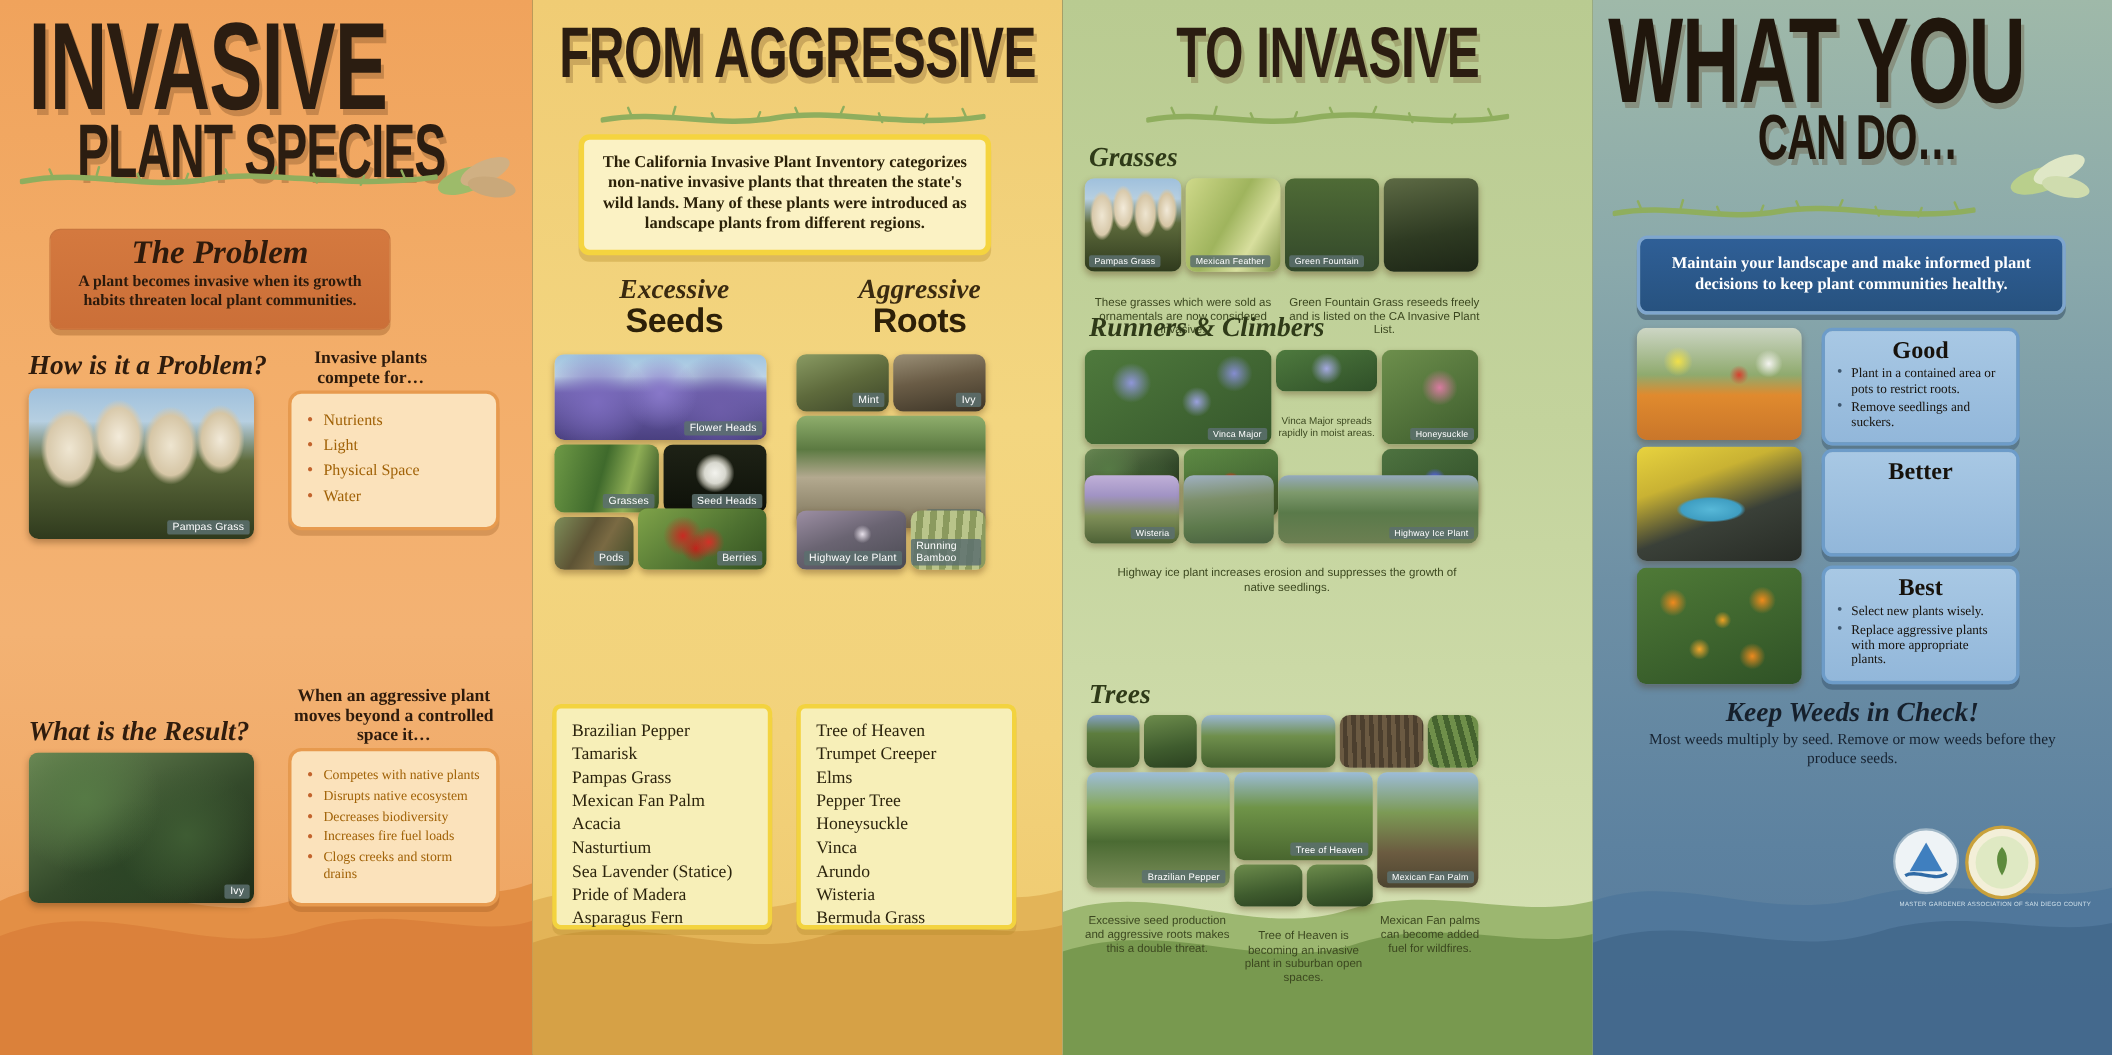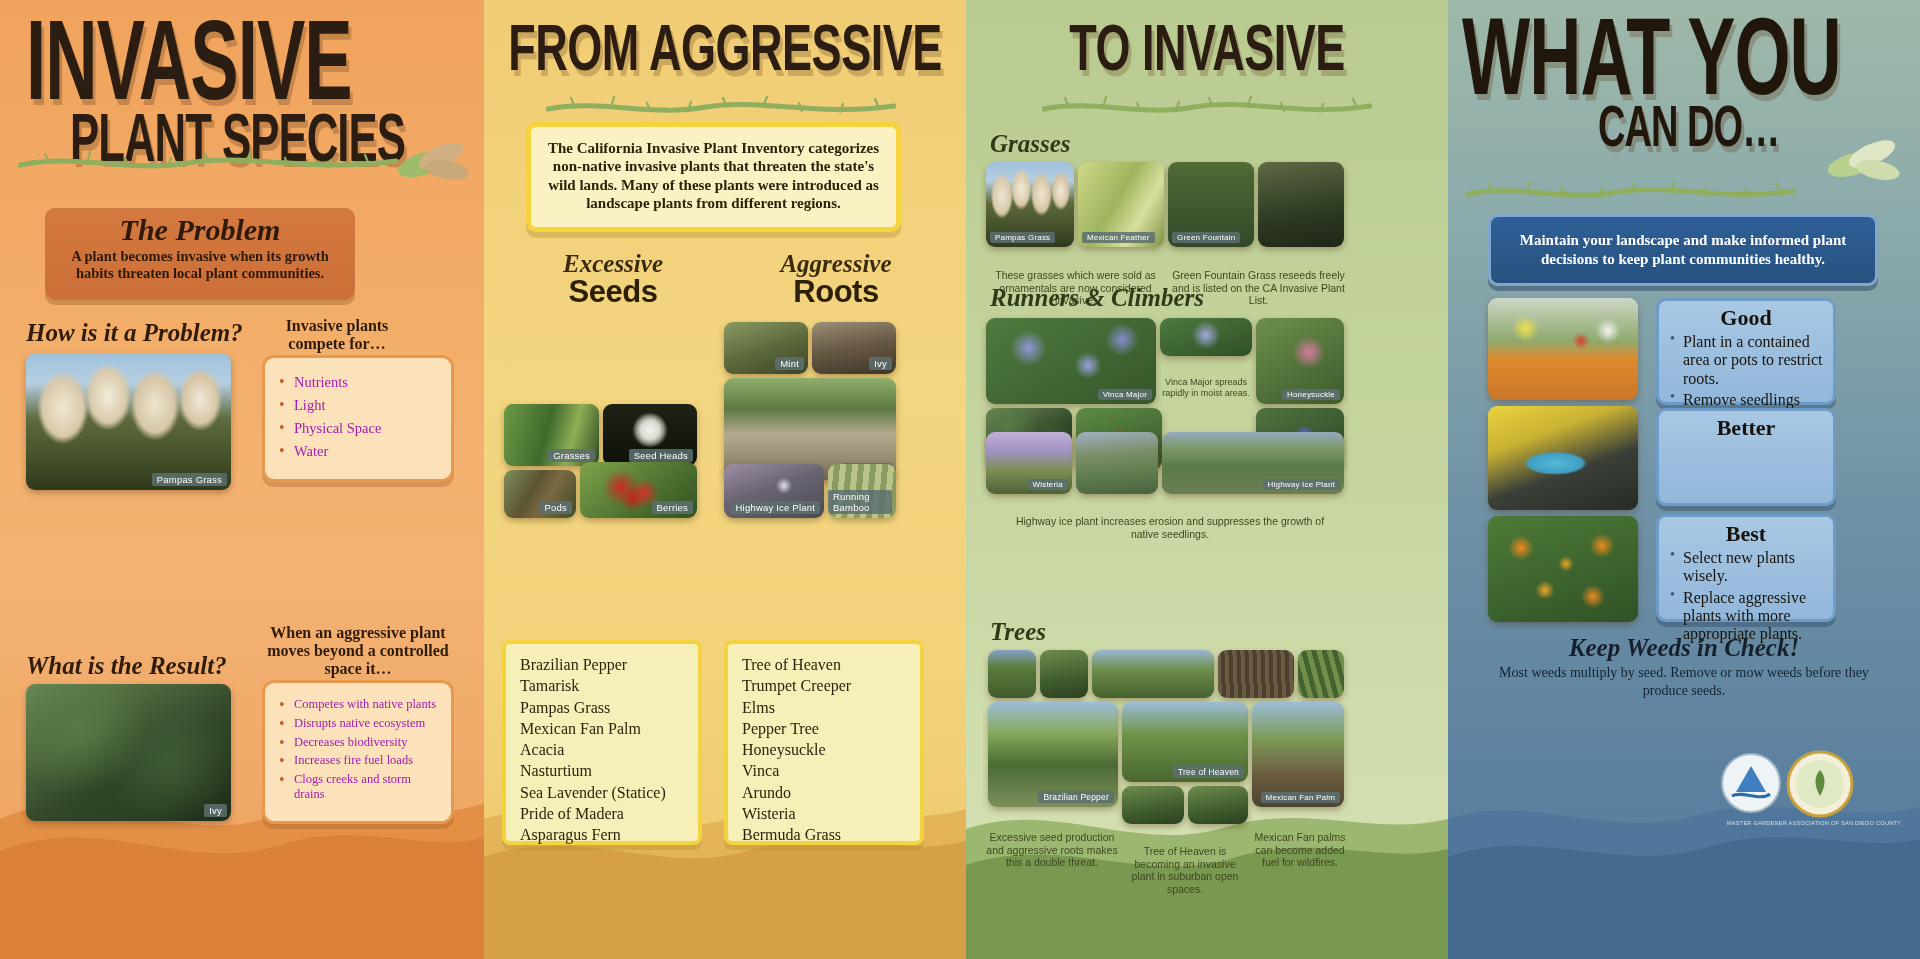--- a/index.html
+++ b/index.html
@@ -47,21 +47,21 @@
   .img-card { border-radius:9px; overflow:hidden; position:relative;
       box-shadow:0 3px 6px rgba(80,45,15,.35); }
   .cap { position:absolute; right:4px; bottom:4px; background:rgba(92,112,110,.85);
       color:#fff; font-family:"Liberation Sans",sans-serif; font-size:9.5px; padding:1px 5px;
       border-radius:2px; letter-spacing:.2px; }
   .cap.left { left:4px; right:auto; }
 
   .bullet-card { background:#fbe2bb; border:3px solid #e79a4e; border-radius:12px;
       box-shadow:0 5px 0 rgba(150,85,30,.3); padding:10px 12px; }
   .bullet-card ul { list-style:none; }
-  .bullet-card li { position:relative; padding-left:17px; font-size:14.5px; color:#a21caf;
+  .bullet-card li { position:relative; padding-left:17px; font-size:14.5px; color:#a16207;
       line-height:1.18; margin:6px 0; }
   .bullet-card li::before { content:"•"; position:absolute; left:2px; top:-1px; color:#c2642d; font-size:16px; }
   .mini li { font-size:12.5px; margin:4px 0; }
 
   .label-head { font-weight:bold; font-size:16px; color:#2e1b0c; line-height:1.12; text-align:center; }
 
   
   .cream-box { background:#fbf2c4; border:5px solid #f5d43f; border-radius:10px;
       box-shadow:0 6px 0 rgba(180,140,40,.35); padding:12px 14px; }
   .cream-box p { font-weight:bold; font-size:15px; color:#2c2209; text-align:center; line-height:1.22; }
@@ -82,21 +82,21 @@
       display:block; margin-left:14px; margin-top:10px; color:#20160c; }
   .title-cando { font-size:40px; transform:scaleY(1.45) scaleX(.95); transform-origin:left top;
       display:block; margin-left:150px; margin-top:26px; color:#20160c; }
   .blue-banner { background:linear-gradient(180deg,#2f5f97,#27527f); border:3px solid #7fa6ce;
       border-radius:10px; box-shadow:0 5px 0 rgba(20,45,75,.4); padding:10px 12px; }
   .blue-banner p { color:#fff; font-weight:bold; font-size:15px; text-align:center; line-height:1.25; }
   .gbb { background:linear-gradient(180deg,#a8c8e4,#92b7da); border:3px solid #6d9cc9;
       border-radius:10px; box-shadow:0 5px 0 rgba(35,60,90,.35); padding:5px 10px 8px; }
   .gbb h4 { text-align:center; font-weight:bold; font-size:22px; color:#17120c; line-height:1.1; }
   .gbb ul { list-style:none; margin-top:2px; }
-  .gbb li { position:relative; padding-left:14px; font-size:16px; color:#17120c; line-height:1.14; margin:3px 0; }
+  .gbb li { position:relative; padding-left:14px; font-size:12px; color:#17120c; line-height:1.14; margin:3px 0; }
   .gbb li::before { content:"•"; position:absolute; left:1px; top:-2px; font-size:14px; color:#3d566e; }
   .keep { font-style:italic; font-weight:bold; font-size:25px; color:#16202c; text-align:center; }
   .keep-sub { font-size:14px; color:#162230; text-align:center; line-height:1.25; }
 
   .photo { background-size:cover; background-position:center; }
 
   
   .ph-pampas{background:
      radial-gradient(ellipse 18% 38% at 18% 40%,#efe6d2 0%,#d8c9ab 55%,transparent 70%),
      radial-gradient(ellipse 16% 34% at 40% 32%,#f3ebda 0%,#d9caac 55%,transparent 72%),
@@ -289,20 +289,23 @@
       <div style="position:absolute;left:24px;top:228px;width:210px;text-align:center;">
         <div class="sub-italic">Excessive</div>
         <div class="sub-bold" style="margin-top:-4px;">Seeds</div>
       </div>
 
       <div style="position:absolute;left:242px;top:228px;width:220px;text-align:center;">
         <div class="sub-italic">Aggressive</div>
         <div class="sub-bold" style="margin-top:-4px;">Roots</div>
       </div>
 
+      <div class="img-card photo ph-purple" style="position:absolute;left:20px;top:300px;width:193px;height:78px;">
+        <span class="cap">Flower Heads</span>
+        </div>
       <div class="img-card photo ph-grass" style="position:absolute;left:20px;top:382px;width:95px;height:62px;">
         <span class="cap">Grasses</span>
         </div>
       <div class="img-card photo ph-seed" style="position:absolute;left:119px;top:382px;width:94px;height:62px;">
         <span class="cap">Seed Heads</span>
         </div>
       <div class="img-card photo ph-pods" style="position:absolute;left:20px;top:448px;width:72px;height:48px;">
         <span class="cap">Pods</span>
         </div>
       <div class="img-card photo ph-berries" style="position:absolute;left:96px;top:440px;width:117px;height:56px;">

